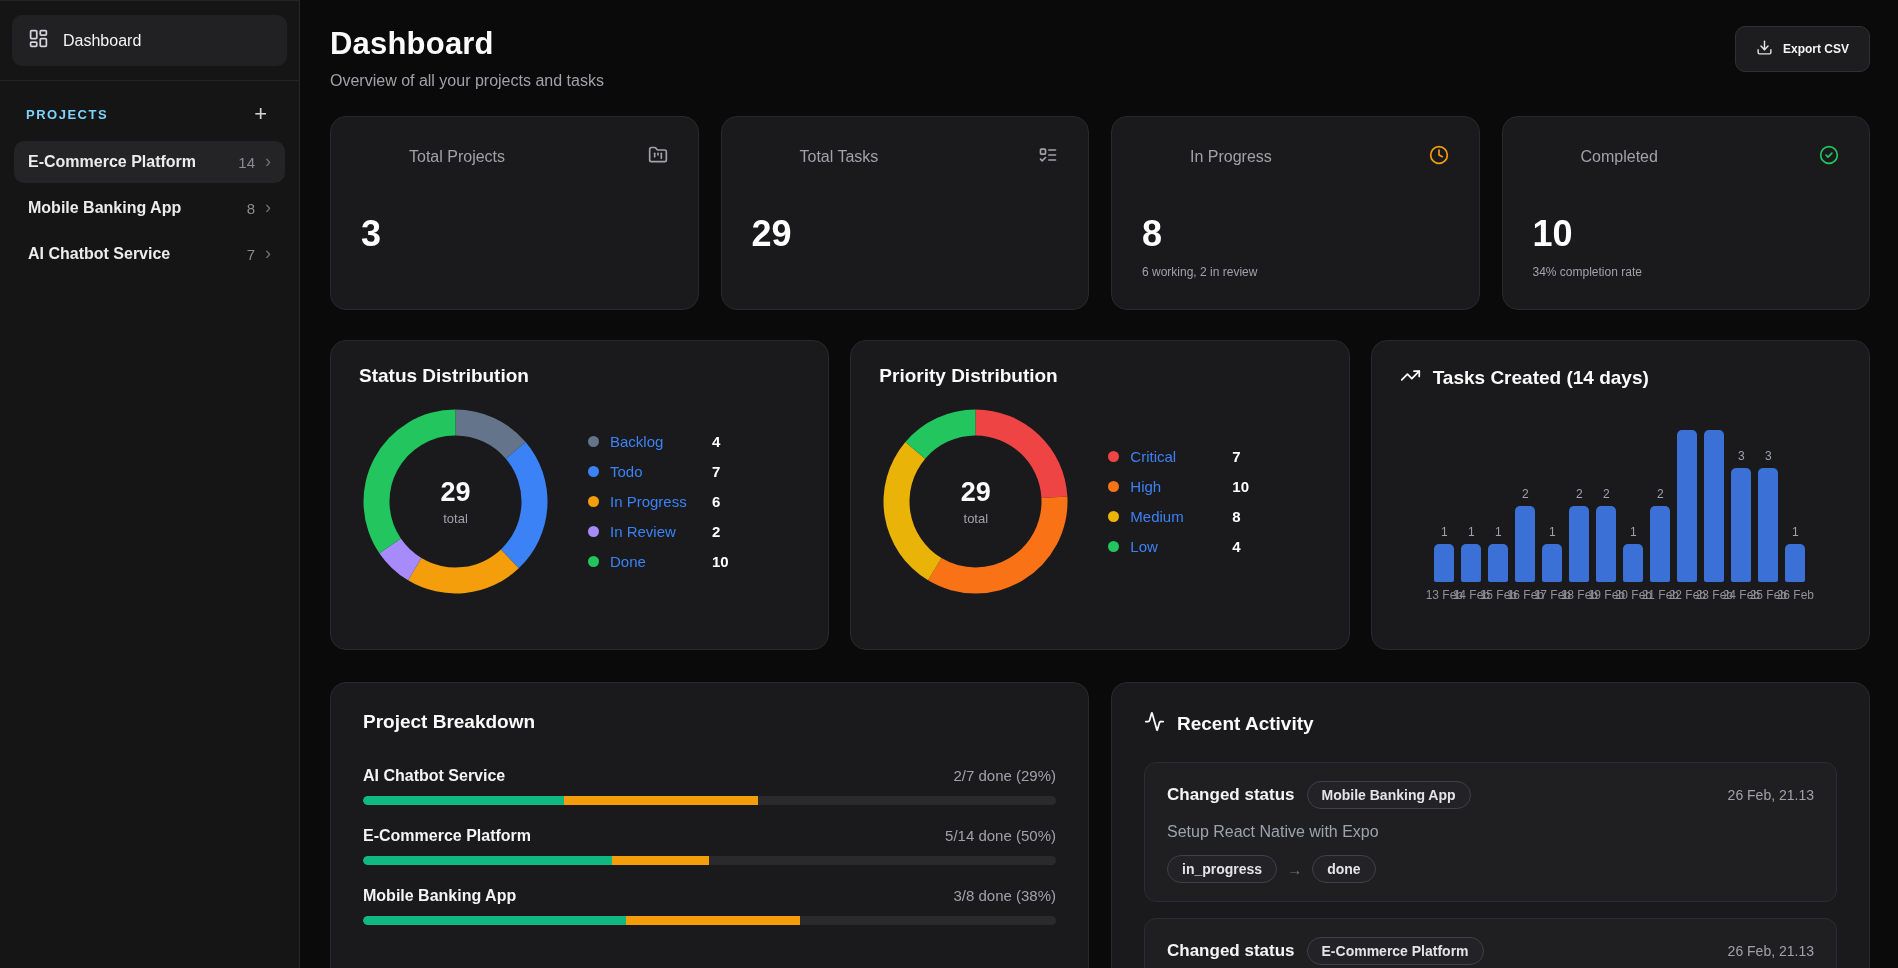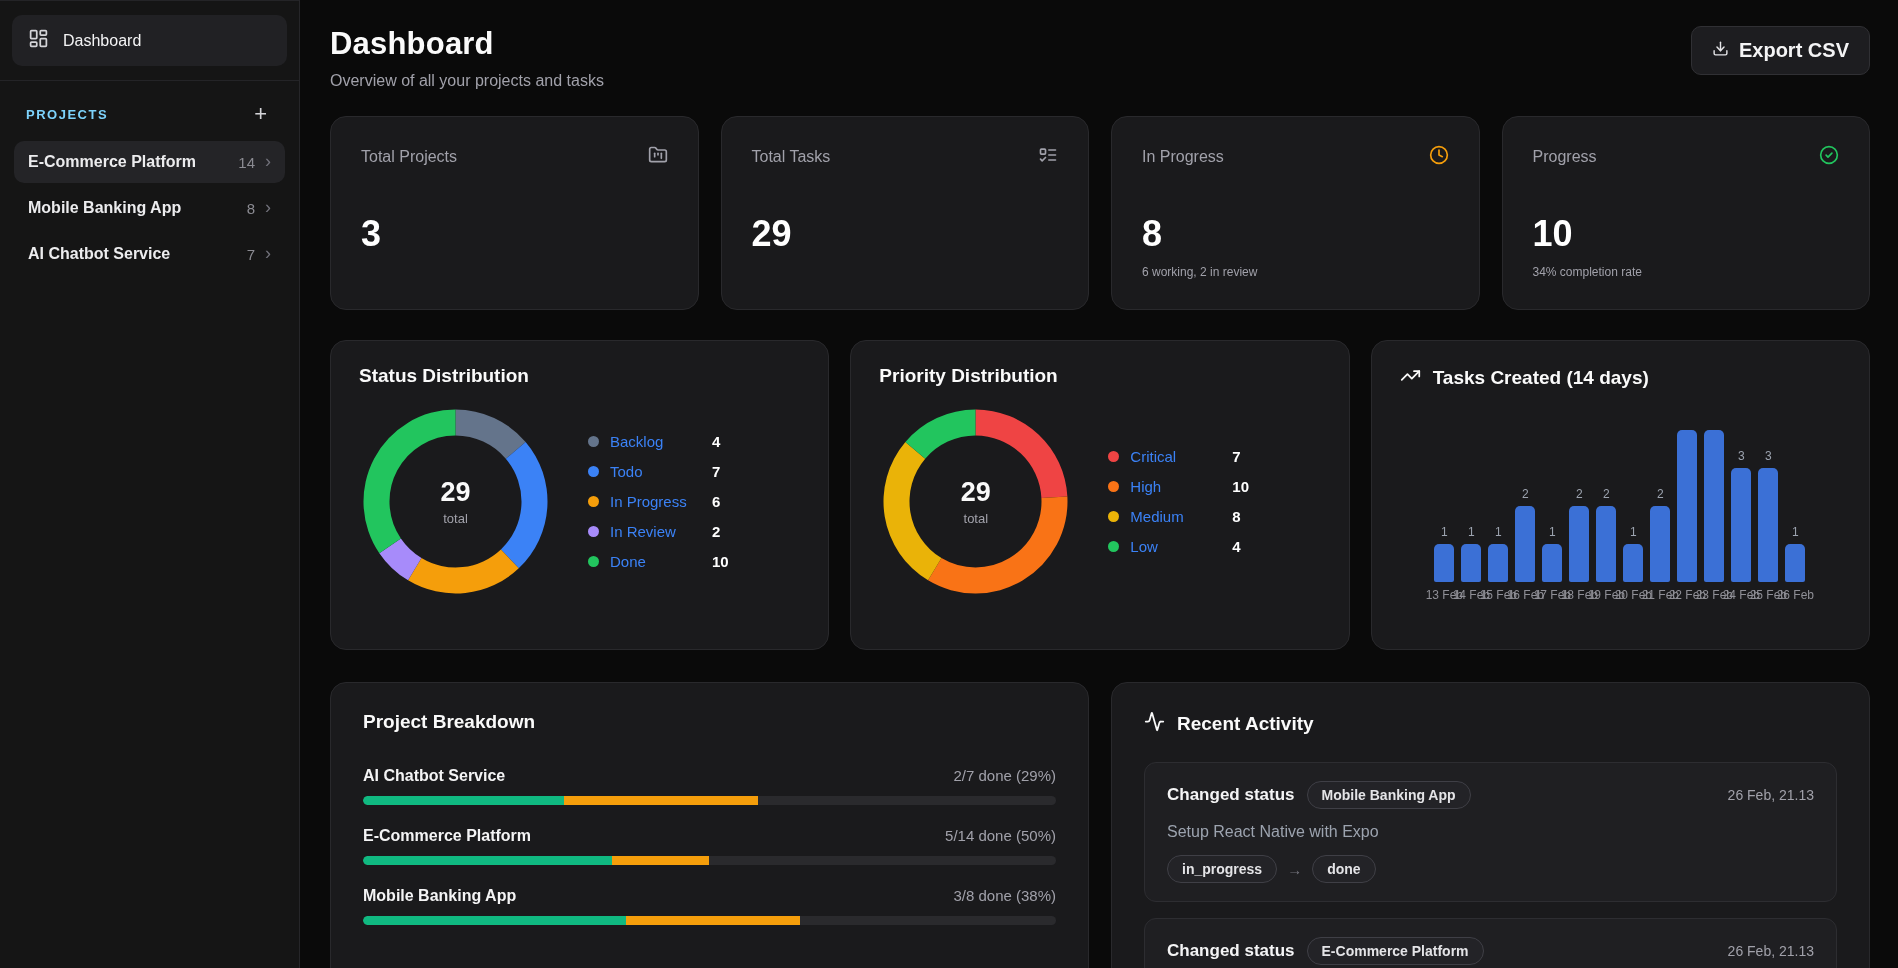--- a/index.html
+++ b/index.html
@@ -25,29 +25,29 @@
   .proj-row.selected { background:#242427; }
   .proj-name { flex:1; font-size:16px; font-weight:bold; color:#ececee; white-space:nowrap; }
   .proj-count { font-size:15px; color:#8b8b92;margin-left:16px; }
   .proj-chev { font-size:18px; color:#71717a; line-height:1; margin-top:-2px; }
 
   
   .main { flex:1; padding:26px 28px 0 30px; overflow:hidden; }
   .page-head { display:flex; justify-content:space-between; align-items:flex-start; }
   .page-title { font-size:31px; font-weight:bold; letter-spacing:.2px; }
   .page-sub { margin-top:10px; font-size:16px; color:#a1a1aa; }
-  .export-btn { display:flex; align-items:center; gap:10px; background:#1d1d20; border:1px solid #303034; border-radius:10px; padding:12px 20px; color:#f4f4f5; font-size:20px; font-weight:bold; cursor:pointer; font-family:inherit; }
+  .export-btn { display:flex; align-items:center; gap:10px; background:#1d1d20; border:1px solid #303034; border-radius:10px; padding:12px 20px; color:#f4f4f5; font-size:12px; font-weight:bold; cursor:pointer; font-family:inherit; }
   .export-btn svg { color:#e4e4e7; }
 
   .card { background:#1a1a1c; border:1px solid #29292c; border-radius:16px; }
 
   .stats { display:grid; grid-template-columns:repeat(4,1fr); gap:22px; margin-top:26px; }
   .stat-card { height:194px; padding:28px 30px; position:relative; }
   .stat-top { display:flex; justify-content:space-between; align-items:center; }
-  .stat-label { font-size:16px; color:#a1a1aa; }
+  .stat-label { font-size:16px; color:#a1a1aa;margin-left:48px; }
   .stat-value { margin-top:44px; font-size:36px; font-weight:bold; color:#ffffff; }
   .stat-sub { margin-top:10px; font-size:12px; color:#a1a1aa; }
 
   .charts { display:grid; grid-template-columns:repeat(3,1fr); gap:21px; margin-top:30px; }
   .chart-card { height:310px; padding:24px 28px; }
   .card-title { font-size:19px; font-weight:bold; }
   .title-row { display:flex; align-items:center; gap:12px; }
   .title-row svg { color:#fafafa; }
 
   .donut-area { display:flex; align-items:center; margin-top:22px; }
@@ -187,21 +187,21 @@
             <span style="color: rgb(245, 158, 11);"><svg width="20" height="20" viewBox="0 0 24 24" fill="none" stroke="currentColor" stroke-width="2" stroke-linecap="round" stroke-linejoin="round">
                 <circle cx="12" cy="12" r="10"></circle>
                 <polyline points="12 6 12 12 16 14"></polyline>
               </svg></span>
           </div>
           <div class="stat-value">8</div>
           <div class="stat-sub">6 working, 2 in review</div>
         </div>
         <div class="card stat-card">
           <div class="stat-top">
-            <span class="stat-label">Progress</span>
+            <span class="stat-label">Completed</span>
             <span style="color: rgb(34, 197, 94);"><svg width="20" height="20" viewBox="0 0 24 24" fill="none" stroke="currentColor" stroke-width="2" stroke-linecap="round" stroke-linejoin="round">
                 <circle cx="12" cy="12" r="10"></circle>
                 <path d="m8.5 12.2 2.3 2.3 4.7-4.8"></path>
               </svg></span>
           </div>
           <div class="stat-value">10</div>
           <div class="stat-sub">34% completion rate</div>
         </div>
       </div>
 

